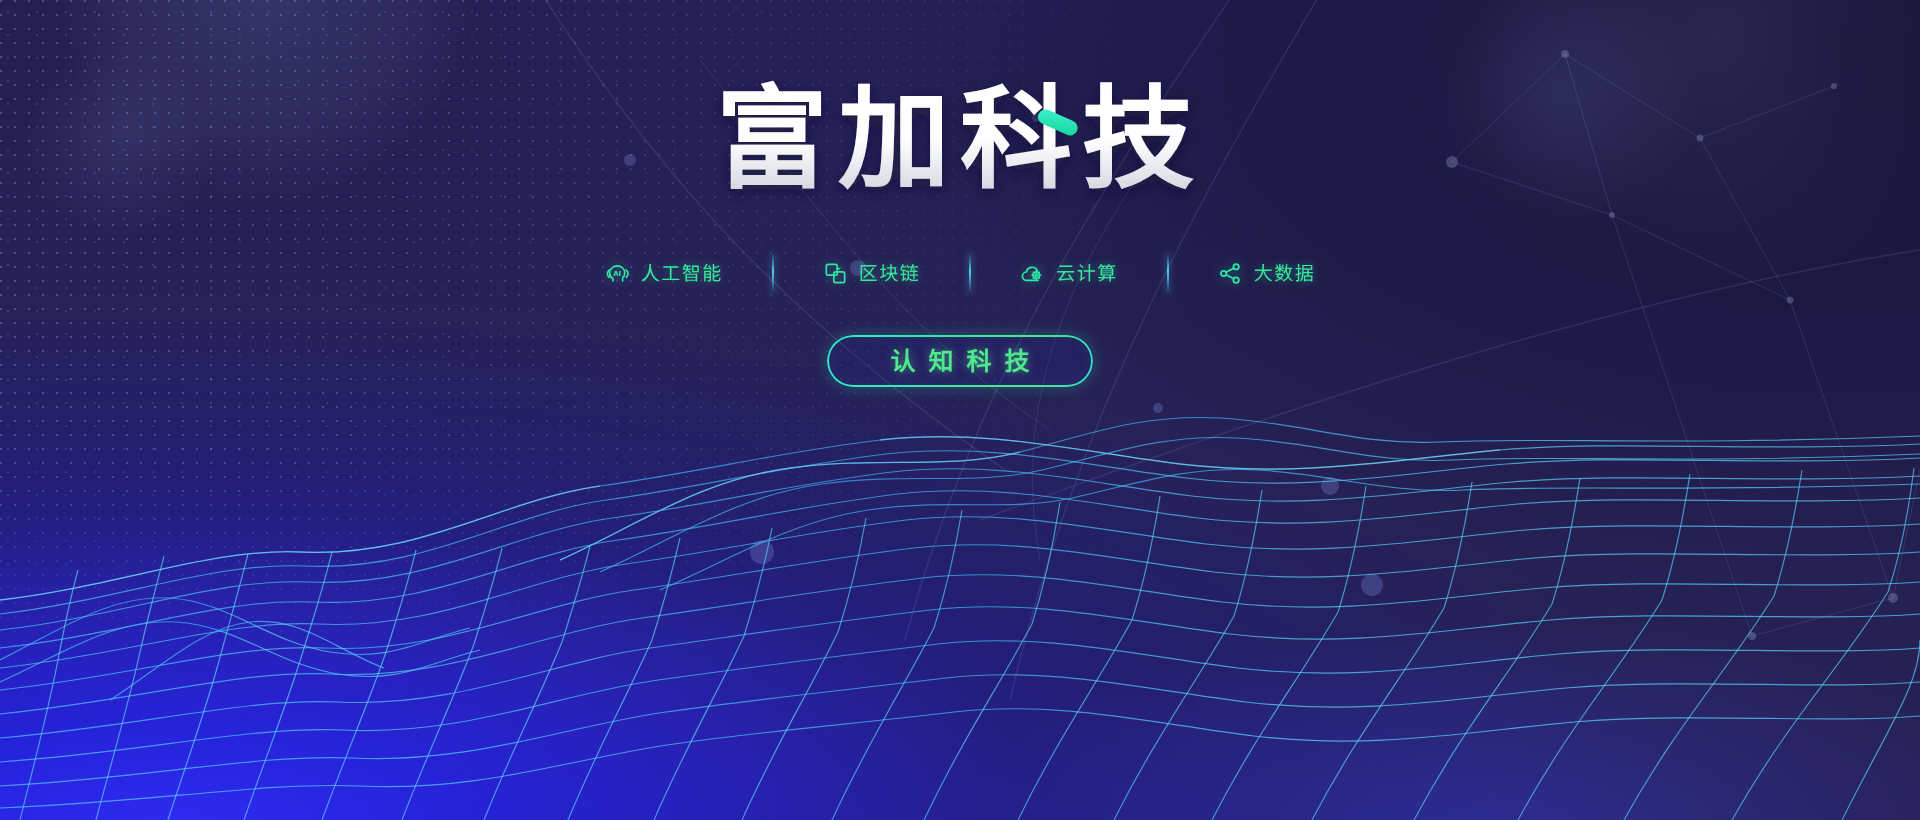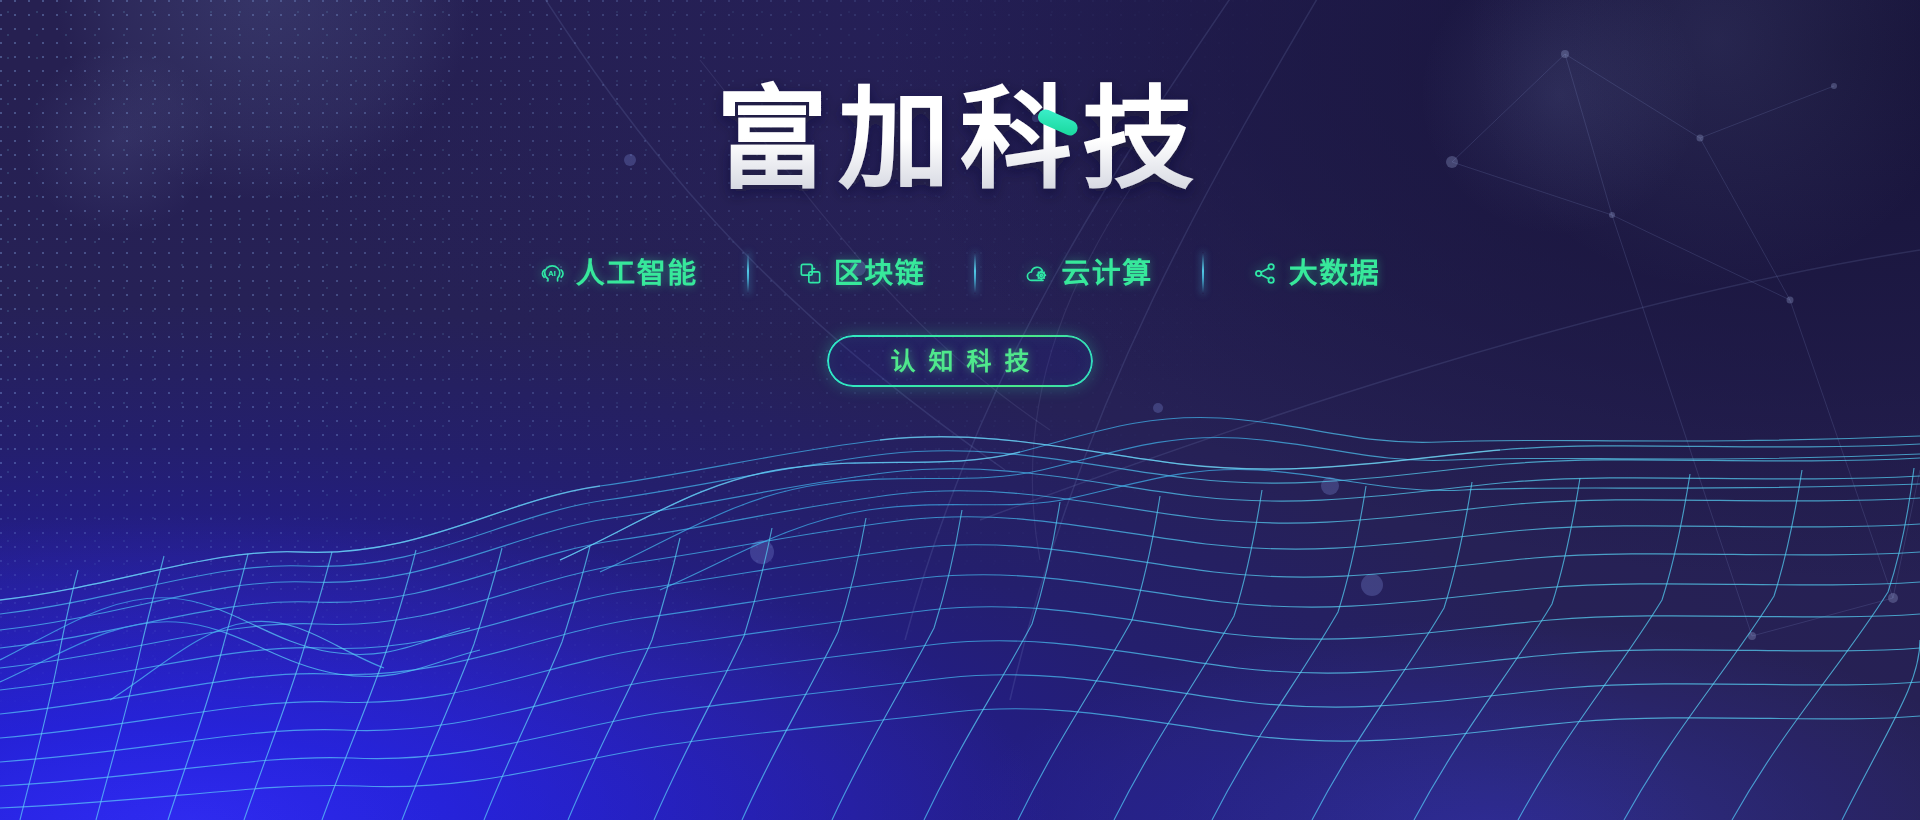--- a/index.html
+++ b/index.html
@@ -121,22 +121,22 @@
   .tag-icon {
     width: 25px;
     height: 25px;
     display: block;
     flex: 0 0 auto;
     color: #2fe8a6;
     filter: drop-shadow(0 0 6px rgba(47,232,166,0.45));
   }
   .tag-icon svg { display: block; width: 100%; height: 100%; }
   .tag-label {
-    font-size: 29px;
-    font-weight: 700;
+    font-size: 19px;
+    font-weight: 400;
     letter-spacing: 1.5px;
     line-height: 1;
     color: #37e89b;
     text-shadow: 0 0 10px rgba(55,232,155,0.45);
     white-space: nowrap;
   }
   .tag-divider {
     width: 2px;
     height: 42px;
     margin: 0 47px;

